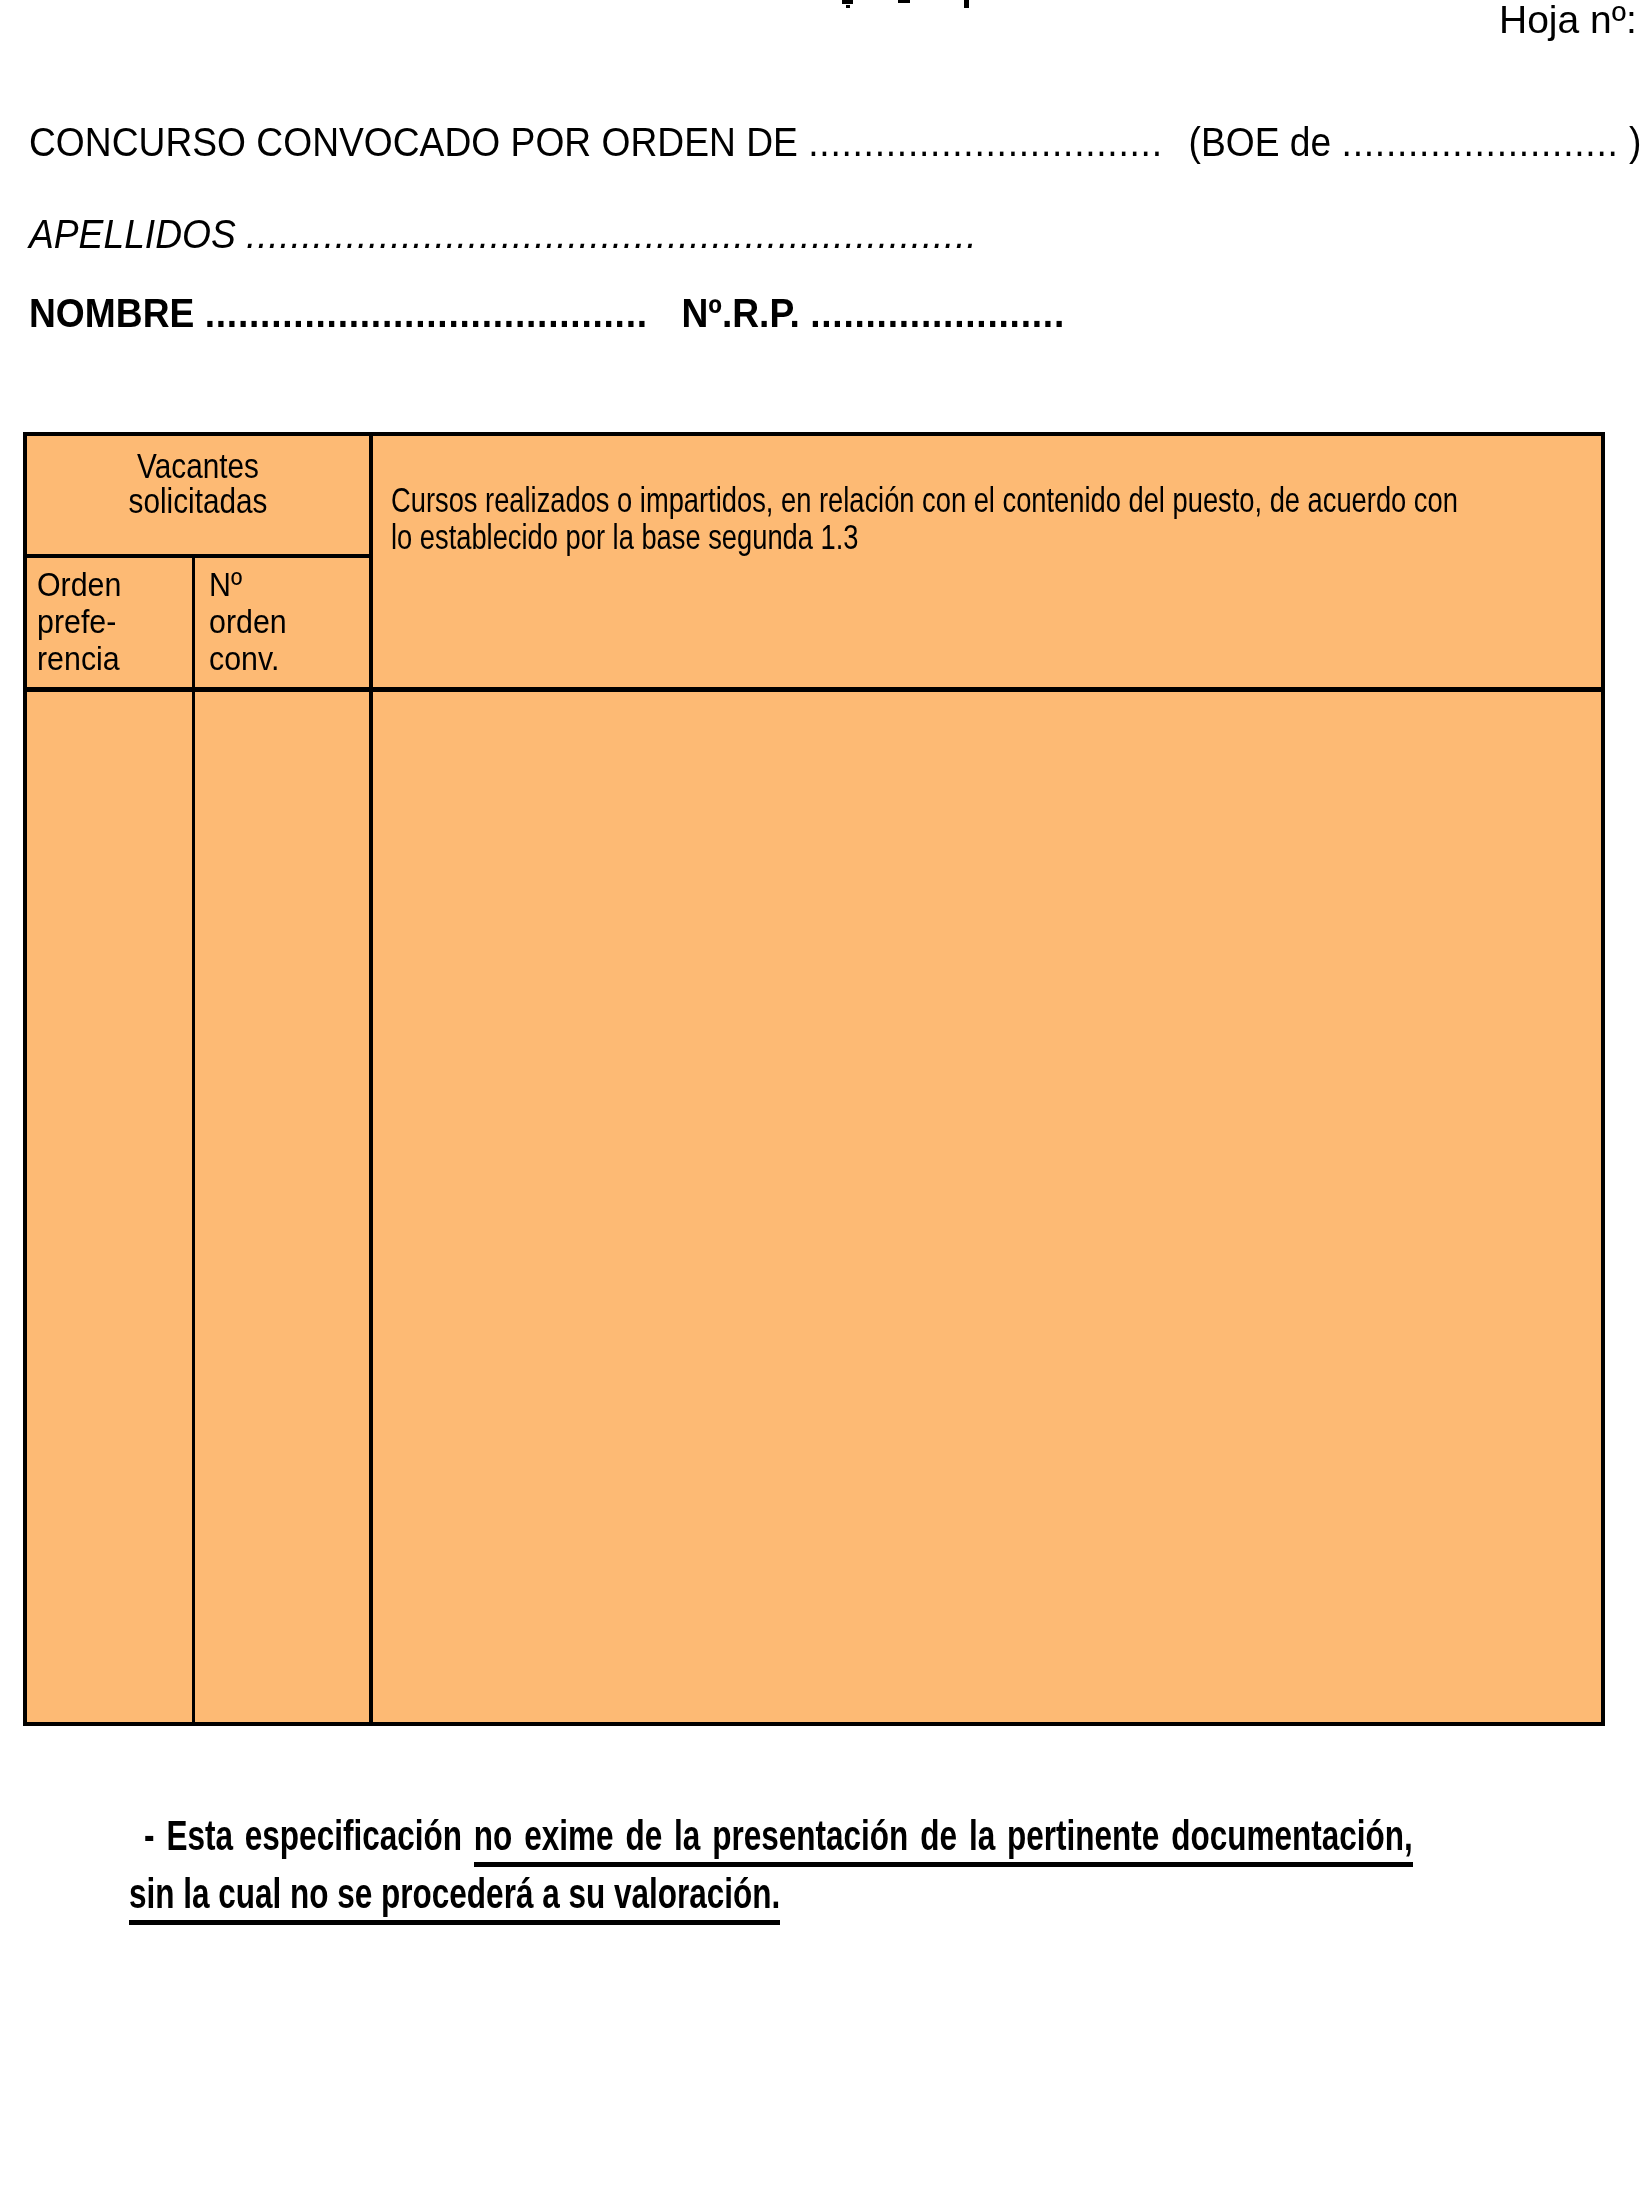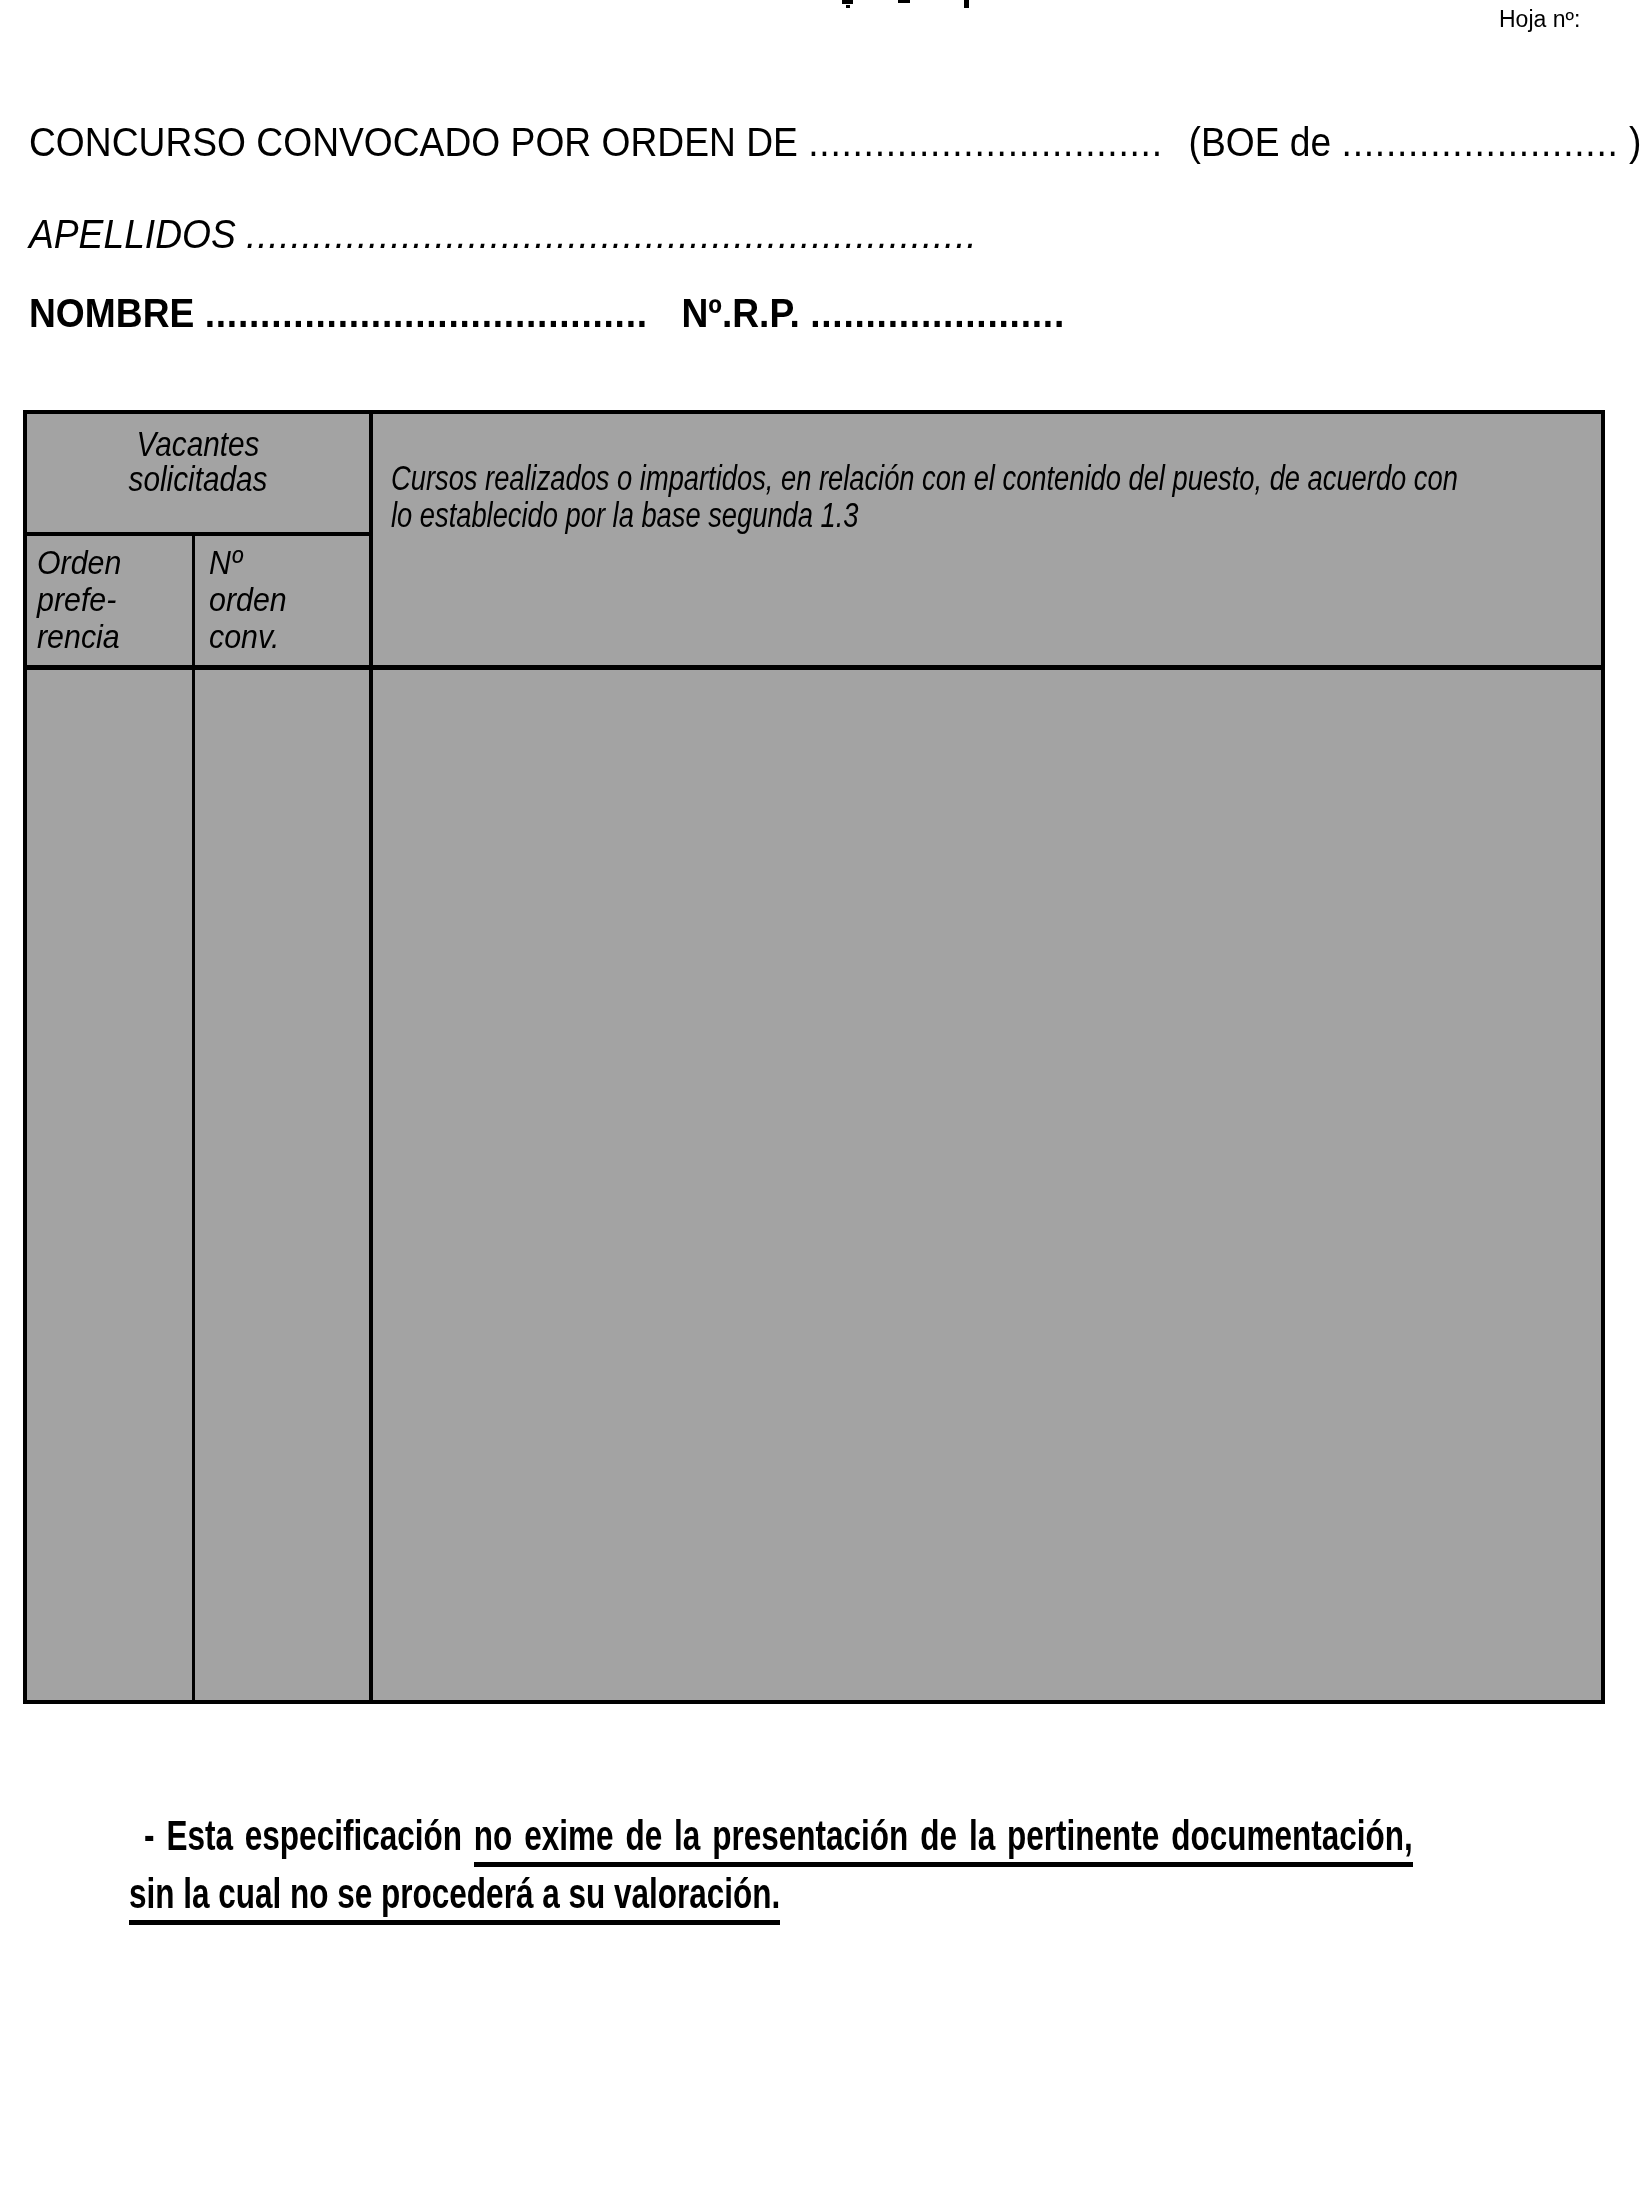--- a/index.html
+++ b/index.html
@@ -12,21 +12,21 @@
     overflow: hidden;
   }
   .abs { position: absolute; }
 
   
   .frag { position: absolute; background: #000; }
 
   
   .hoja {
     left: 1499px; top: 1.7px;
-    font-size: 23px; line-height: 35px;
+    font-size: 39px; line-height: 35px;
     white-space: nowrap;
   }
 
   
   .hline1 { left: 29px; top: 121px; }
   .hline2 { left: 29px; top: 213px; font-style: italic; }
   .hline3 { left: 29px; top: 292px; font-weight: bold; }
   .headline {
     font-size: 40px; line-height: 43px;
     white-space: nowrap;
@@ -37,25 +37,24 @@
     transform-origin: 0 0;
     white-space: nowrap;
   }
   .dots { letter-spacing: 0.8px; }
   .gap20 { margin-left: 16.6px; }
   .gap30 { margin-left: 25px; }
 
   
   .ctable {
     position: absolute;
-    left: 23px; top: 410px;
+    left: 23px; top: 432px;
     width: 1574px; height: 1286px;
     border: 4.2px solid #000;
-    background: #a3a3a3;
-    font-style: italic;
+    background: #fdba74;
   }
   .ctable .rule { position: absolute; background: #000; }
   .v1 { left: 165px; top: 118px; width: 3.3px; height: 1168px; }
   .v2 { left: 342px; top: 0; width: 4.2px; height: 1286px; }
   .hA { left: 0; top: 118px; width: 346px; height: 4.2px; }
   .hB { left: 0; top: 251px; width: 1574px; height: 5px; }
 
   .cell { position: absolute; white-space: pre; }
   .vacantes {
     left: 0; top: 11.6px; width: 342px;

